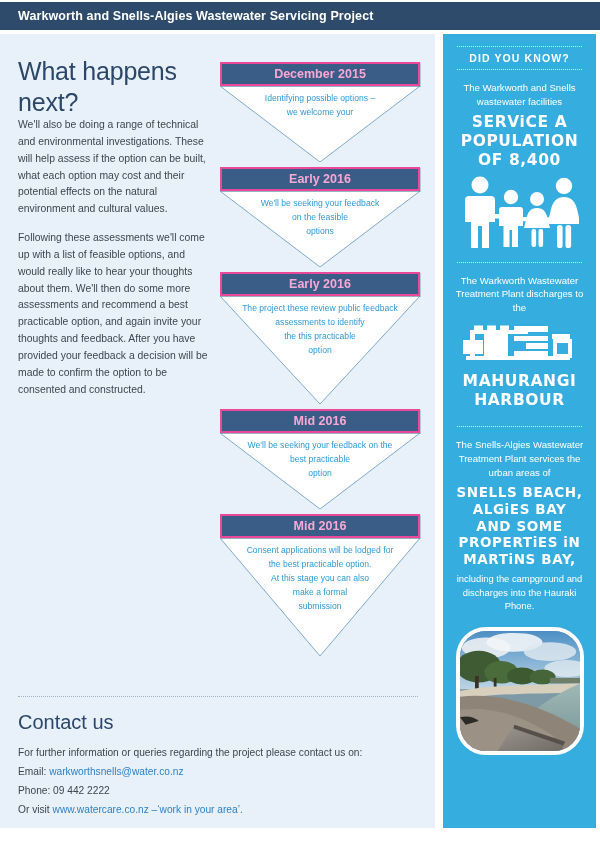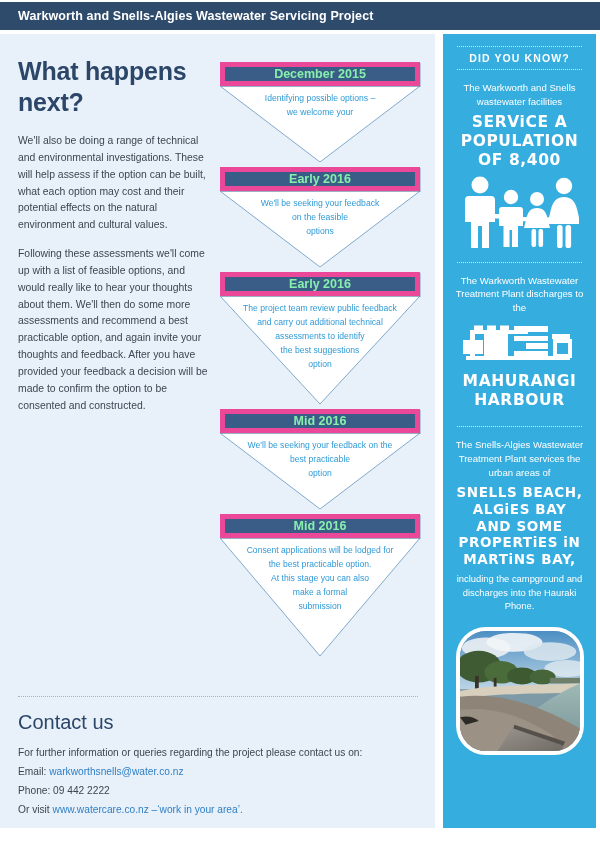--- a/index.html
+++ b/index.html
@@ -25,36 +25,36 @@
 
   
   .mainpanel {
     position: absolute; left: 0; top: 34px; width: 435px; height: 794px;
     background: #e8f1fa;
   }
   .leftcol {
     position: absolute; left: 18px; top: 22px; width: 192px;
   }
   .h1 {
-    color: #2b4668; font-size: 25px; font-weight: 700;
-    line-height: 1.22; letter-spacing: -.2px; margin-bottom: 16px;
+    color: #2b4668; font-size: 25px; font-weight: 400;
+    line-height: 1.22; letter-spacing: -.2px; 
   }
   .body-p {
     color: #3b4650; font-size: 10.4px; line-height: 1.62;
     margin-bottom: 12px;
   }
 
   
   .timeline { position: absolute; left: 220px; top: 28px; width: 200px; }
   .stage { position: relative; width: 200px; margin-bottom: 5px; }
   .stage-head {
     height: 24px; background: #3a5d87;
-    border: 5px solid #ec4899;
+    border: 2px solid #ec4899;
     display: flex; align-items: center; justify-content: center;
-    color: #86efac; font-size: 12.5px; font-weight: 700;
+    color: #f9a8d4; font-size: 12.5px; font-weight: 700;
     box-shadow: 1px 1px 0 rgba(40,70,105,.25);
     position: relative; z-index: 3;
   }
   .stage-body {
     position: relative; width: 200px;
   }
   .stage-body .tri {
     position: absolute; left: 0; top: 0; width: 200px; height: 100%;
   }
   .stage-body .txt {
@@ -163,24 +163,23 @@
         </div>
       </div>
 
       <div class="stage">
         <div class="stage-head">Early 2016</div>
         <div class="stage-body" style="height:108px">
           <svg class="tri" viewBox="0 0 200 108" preserveAspectRatio="none">
             <polygon points="0,0 200,0 100,108" fill="#ffffff" stroke="#7fa9cd" stroke-width="1"></polygon>
           </svg>
           <div class="txt">
-            <span>The project team review public feedback</span>
-            <span>and carry out additional technical</span>
+            <span>The project these review public feedback</span>
             <span>assessments to identify</span>
-            <span>the best suggestions</span>
+            <span>the this practicable</span>
             <span>option</span>
           </div>
         </div>
       </div>
 
       <div class="stage">
         <div class="stage-head">Mid 2016</div>
         <div class="stage-body" style="height:76px">
           <svg class="tri" viewBox="0 0 200 76" preserveAspectRatio="none">
             <polygon points="0,0 200,0 100,76" fill="#ffffff" stroke="#7fa9cd" stroke-width="1"></polygon>

